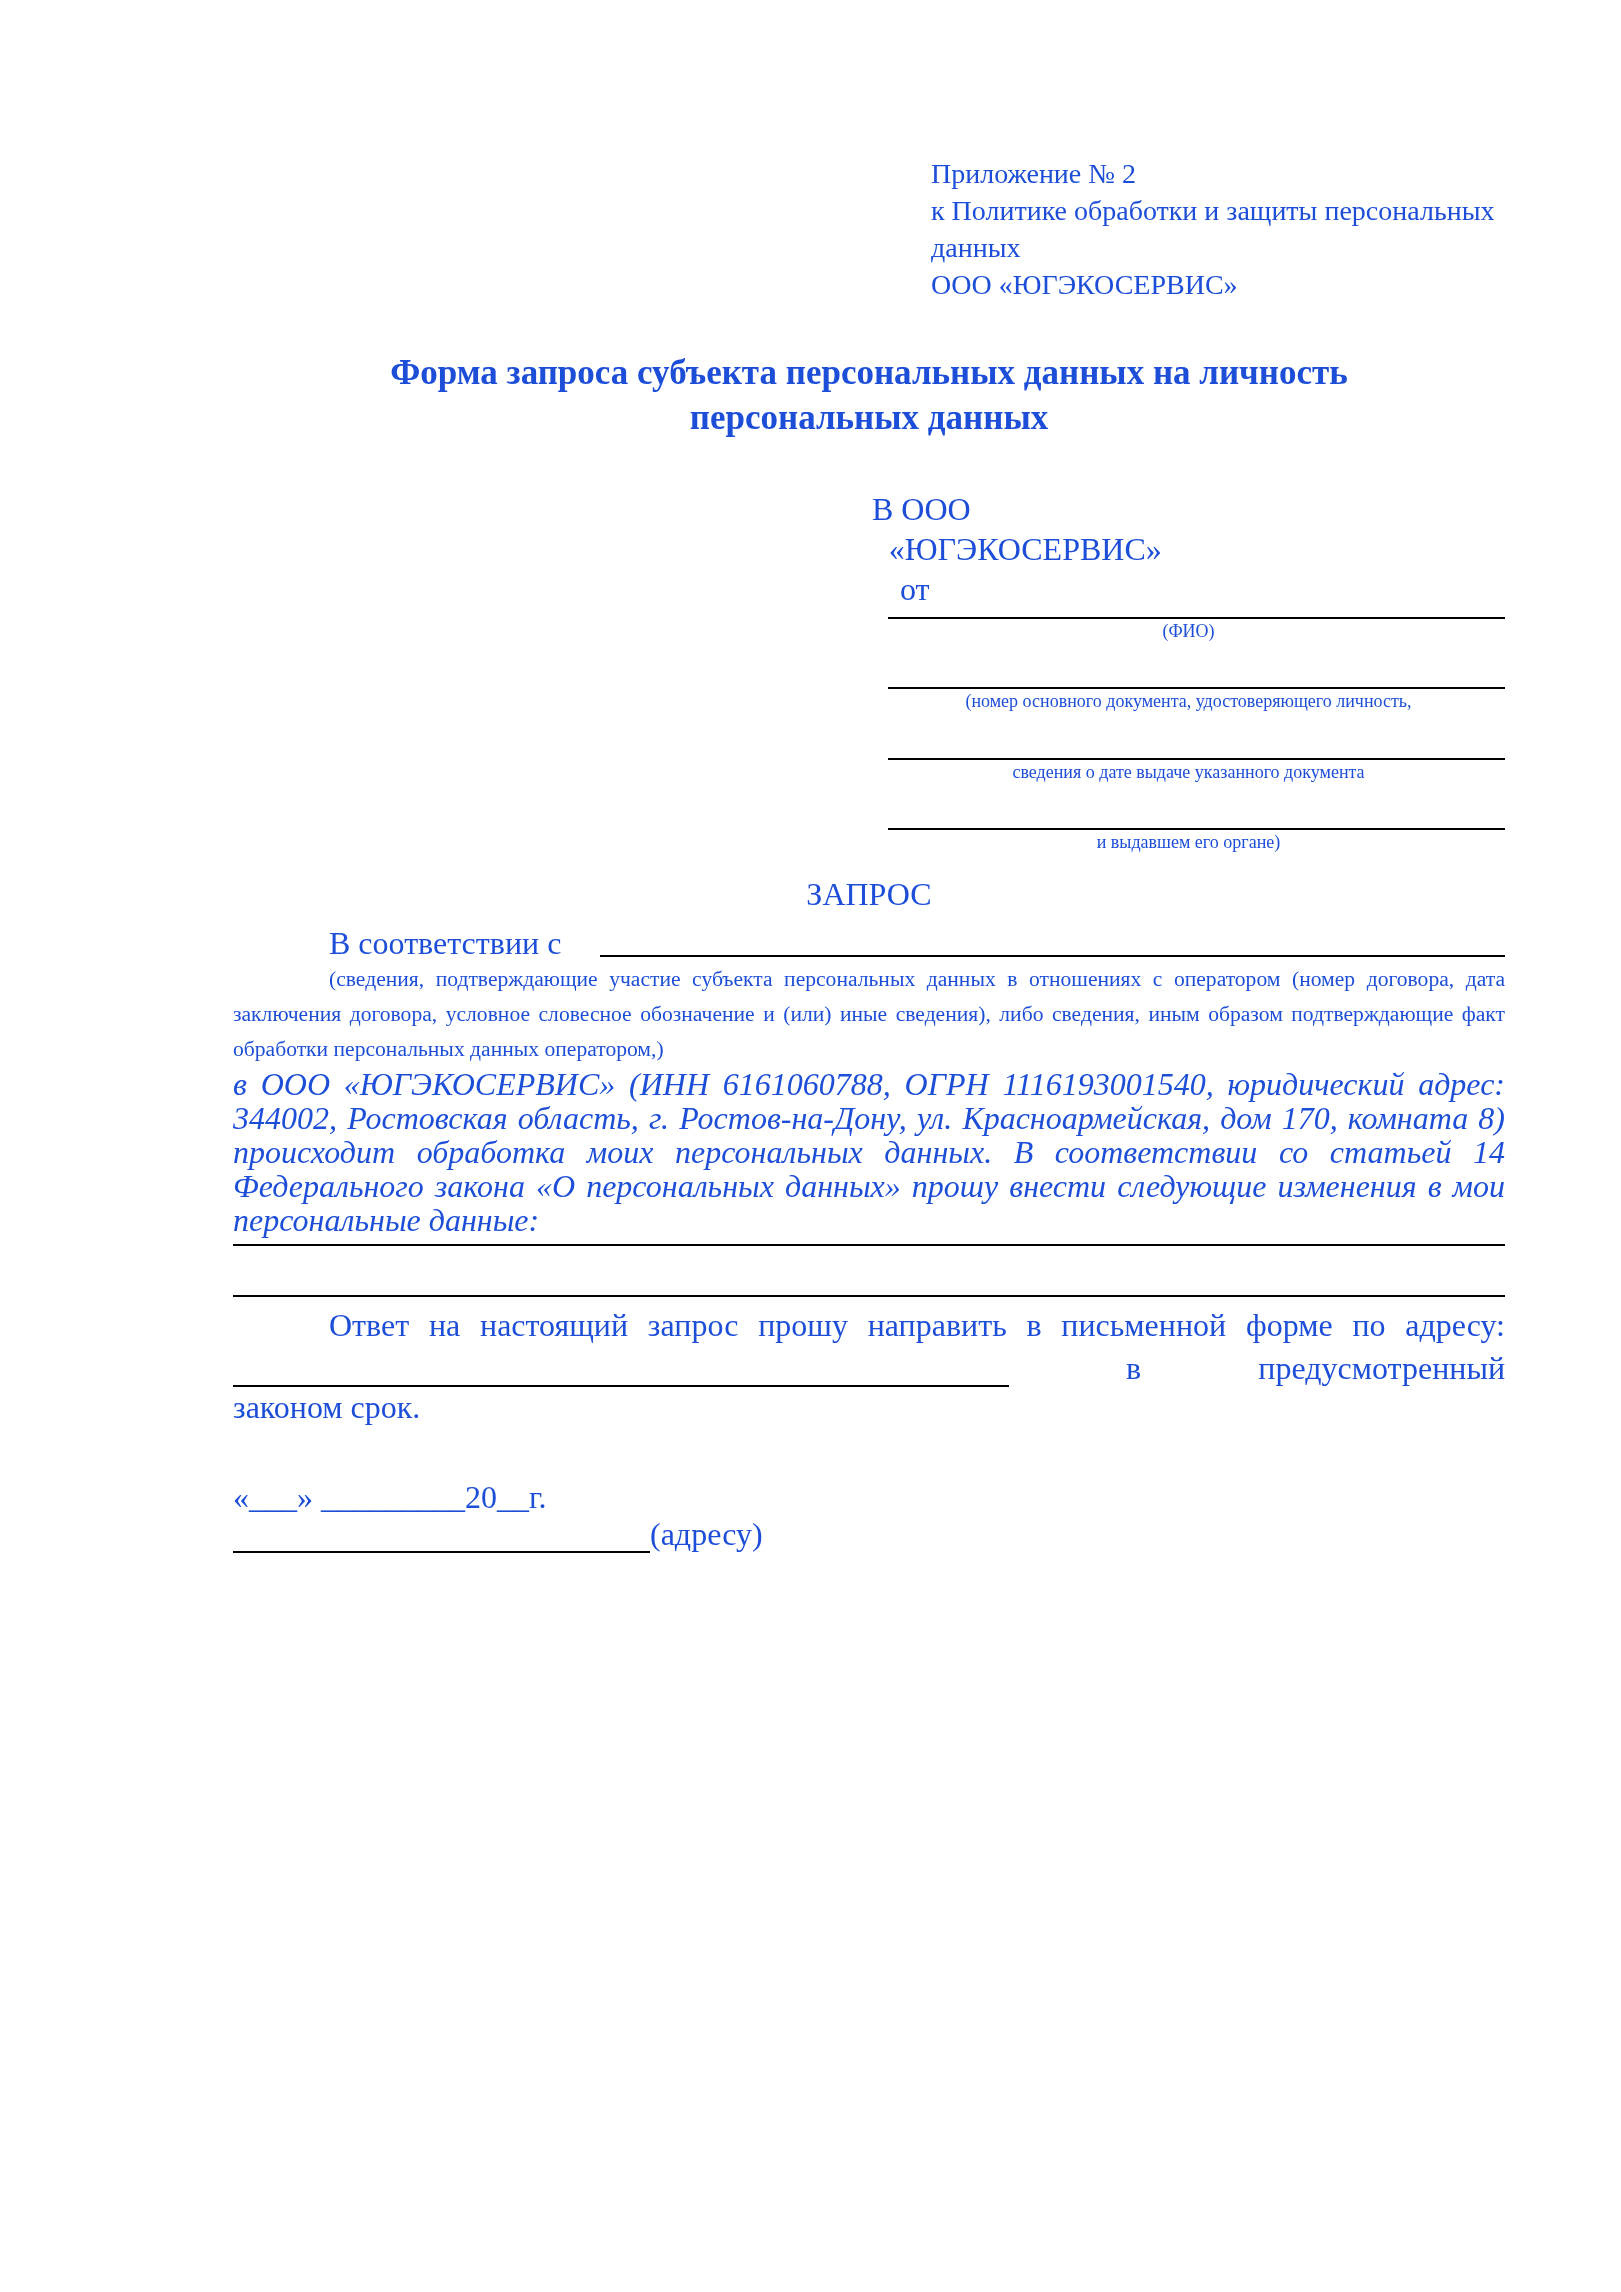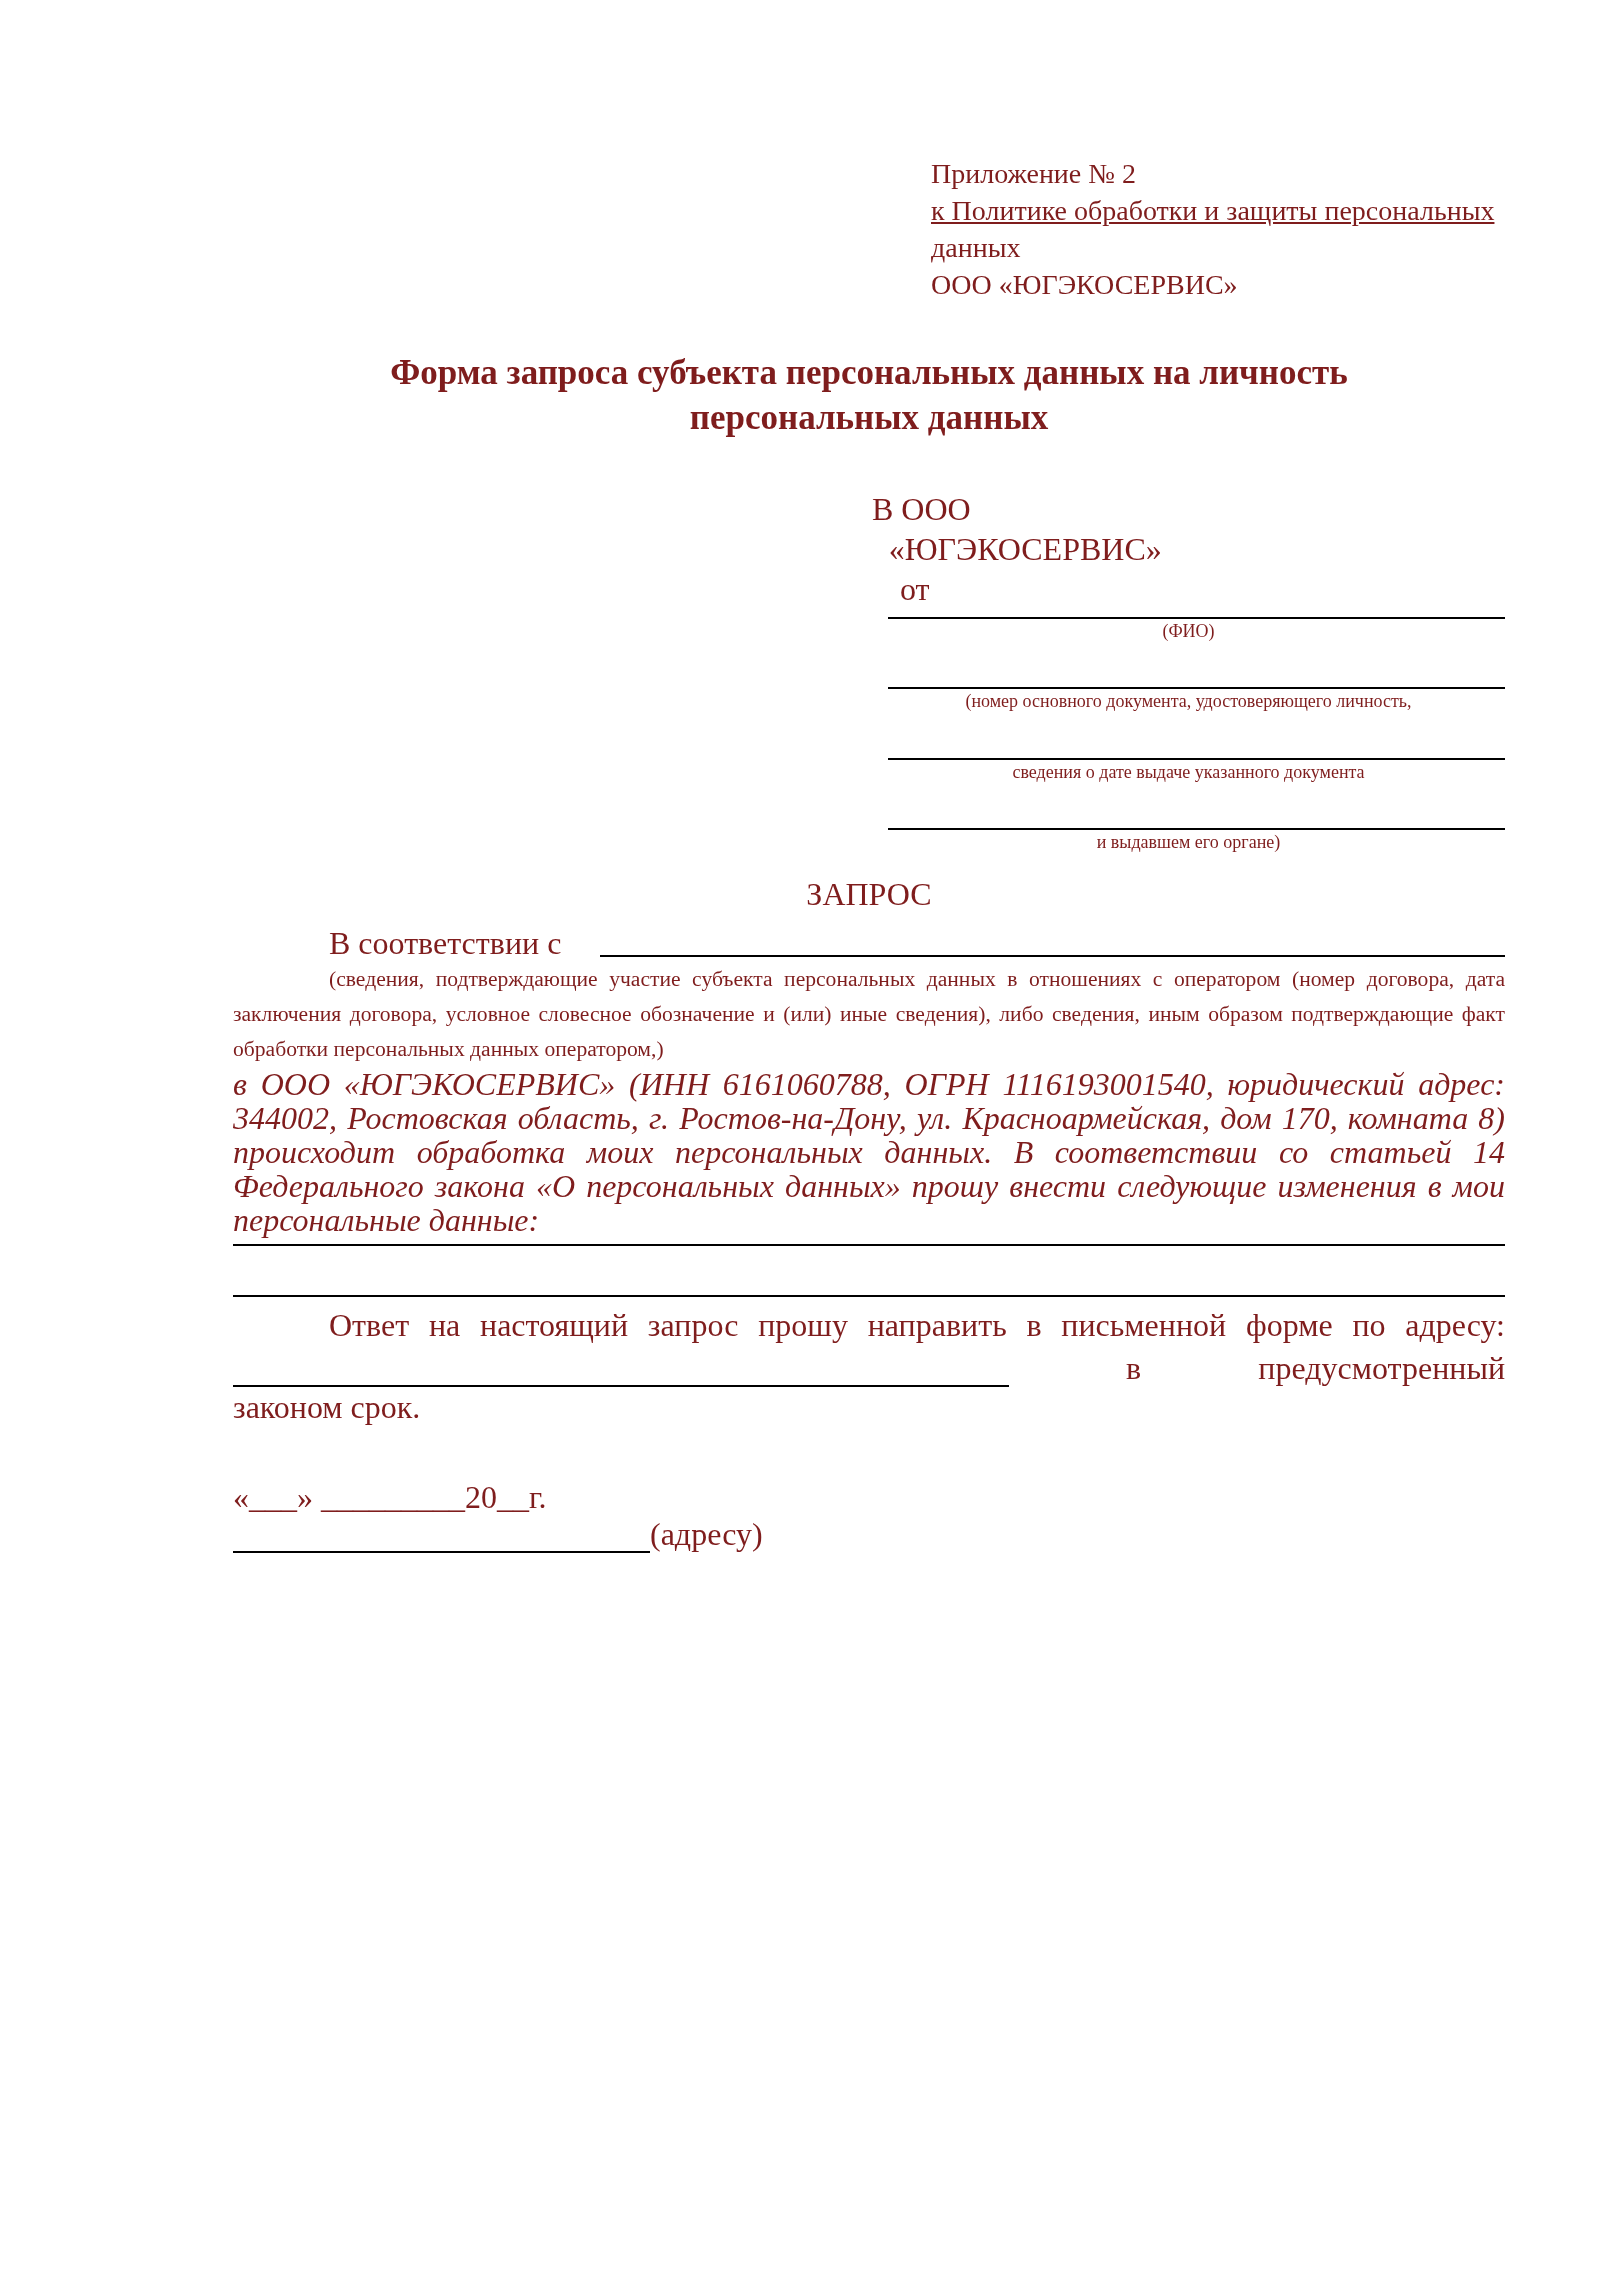--- a/index.html
+++ b/index.html
@@ -1,31 +1,31 @@
 <!DOCTYPE html>
 <html lang="ru"><head>
 <meta charset="utf-8">
 <style>
   html,body{margin:0;padding:0;background:#888;}
   .page{
     position:relative;
     width:1621px;height:2293px;
     margin:0 auto;
     background:#ffffff;
-    color:#7f1d1d;
+    color:#1d4ed8;
     font-family:"Liberation Serif","DejaVu Serif",serif;
     font-size:32px;
     box-sizing:border-box;
     padding:155px 116px 0 233px;
     overflow:hidden;
   }
   
   .doc-header{margin-left:698px;width:627px;font-size:28px;line-height:37px;}
   .doc-header div{white-space:nowrap;}
-  .doc-header .wrapok{white-space:normal;text-decoration:underline;}
+  .doc-header .wrapok{white-space:normal;}
   
   .doc-title{
     margin:47px auto 0 auto;
     max-width:1117px;
     text-align:center;
     font-weight:bold;
     font-size:35px;
     line-height:45px;
   }
   

